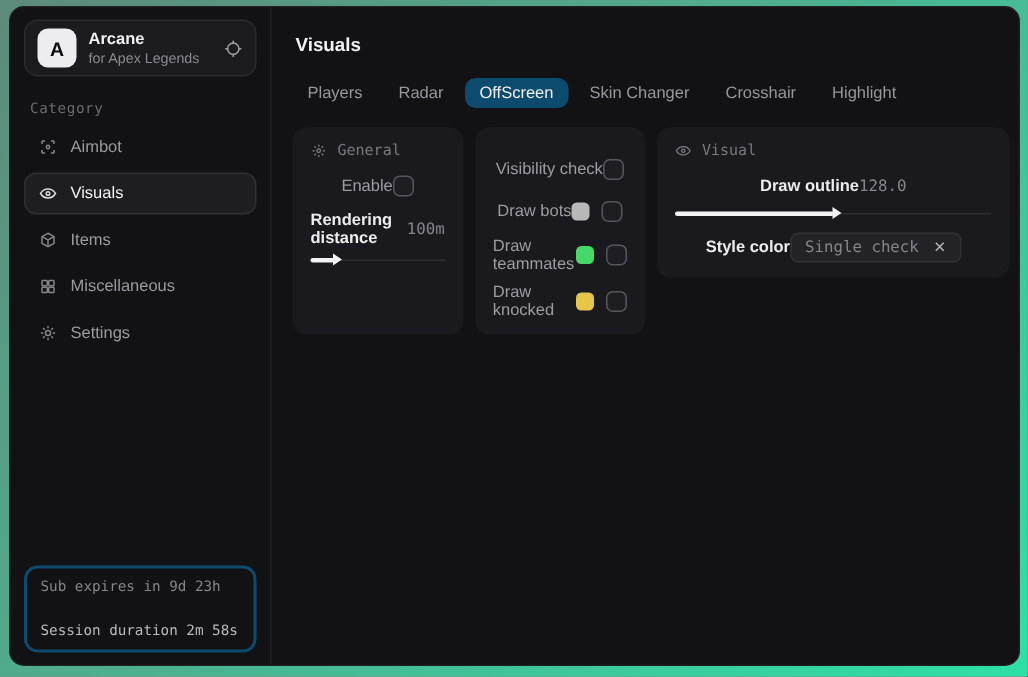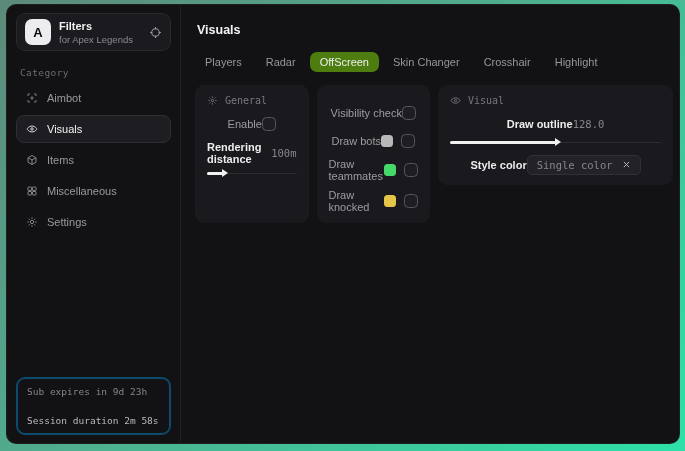--- a/index.html
+++ b/index.html
@@ -51,21 +51,21 @@
   }
   .foot-line1{ font-size:9.5px; color:#84848b; }
   .foot-line2{ font-size:9.5px; color:#b9b9be; margin-top:18px; }
   
   .main{ flex:1; padding:12px 14px; display:flex; flex-direction:column; }
   .page-title{ font-size:12.5px; font-weight:700; color:#f2f2f4; margin:6px 0 0 2px; }
   .tabs{ display:flex; gap:4px; margin-top:15px; }
   .tab{
     padding:4px 10px; border-radius:7px; font-size:11px; color:#96969c; cursor:pointer;
   }
-  .tab.selected{ background:#4d7c0f; color:#f0f0f2; }
+  .tab.selected{ background:#0c4a6e; color:#f0f0f2; }
   .content{ margin-top:13px; display:flex; gap:8px; align-items:flex-start; }
   .col{ width:235px; flex:0 0 235px; display:flex; flex-direction:row; gap:8px; }
   .panel{ background:#1a1a1e; border-radius:9px; padding:10px 12px; width:100%; }
   .panel-head{
     display:flex; align-items:center; gap:7px; color:#77777e;
     font-family:"DejaVu Sans Mono", monospace; font-size:10px; margin-bottom:4px;
   }
   .panel-head .icn{ display:flex; color:#77777e; }
   .row{
     display:flex; align-items:center; justify-content:center;
@@ -105,21 +105,21 @@
 </head>
 <body>
 
 <div class="window">
 
   <div class="sidebar">
 
     <div class="brand">
       <div class="logo">A</div>
       <div>
-        <div class="brand-name">Filters</div>
+        <div class="brand-name">Arcane</div>
         <div class="brand-tag">for Apex Legends</div>
       </div>
       <span class="brand-icon">
         <svg width="13" height="13" viewBox="0 0 24 24" fill="none" stroke="currentColor" stroke-width="2">
             <circle cx="12" cy="12" r="7"></circle>
             <path d="M12 2v4M12 18v4M2 12h4M18 12h4"></path>
           </svg>
       </span>
     </div>
 
@@ -268,21 +268,21 @@
             <span class="lbl strong">Draw outline</span>
             <span class="val">128.0</span>
           </div>
           <div class="slider">
             <div class="slider-track"></div>
             <div class="slider-fill" style="width: 50%;"></div>
           </div>
           <div class="row">
             <span class="lbl strong">Style color</span>
             <span class="pill">
-              <span class="pill-text">Single color</span>
+              <span class="pill-text">Single check</span>
               <span class="icn">
                 <svg width="9" height="9" viewBox="0 0 24 24" fill="none" stroke="currentColor" stroke-width="2.6">
                     <path d="M5 5l14 14M19 5L5 19"></path>
                   </svg>
               </span>
             </span>
           </div>
         </div>
       </div>
 

